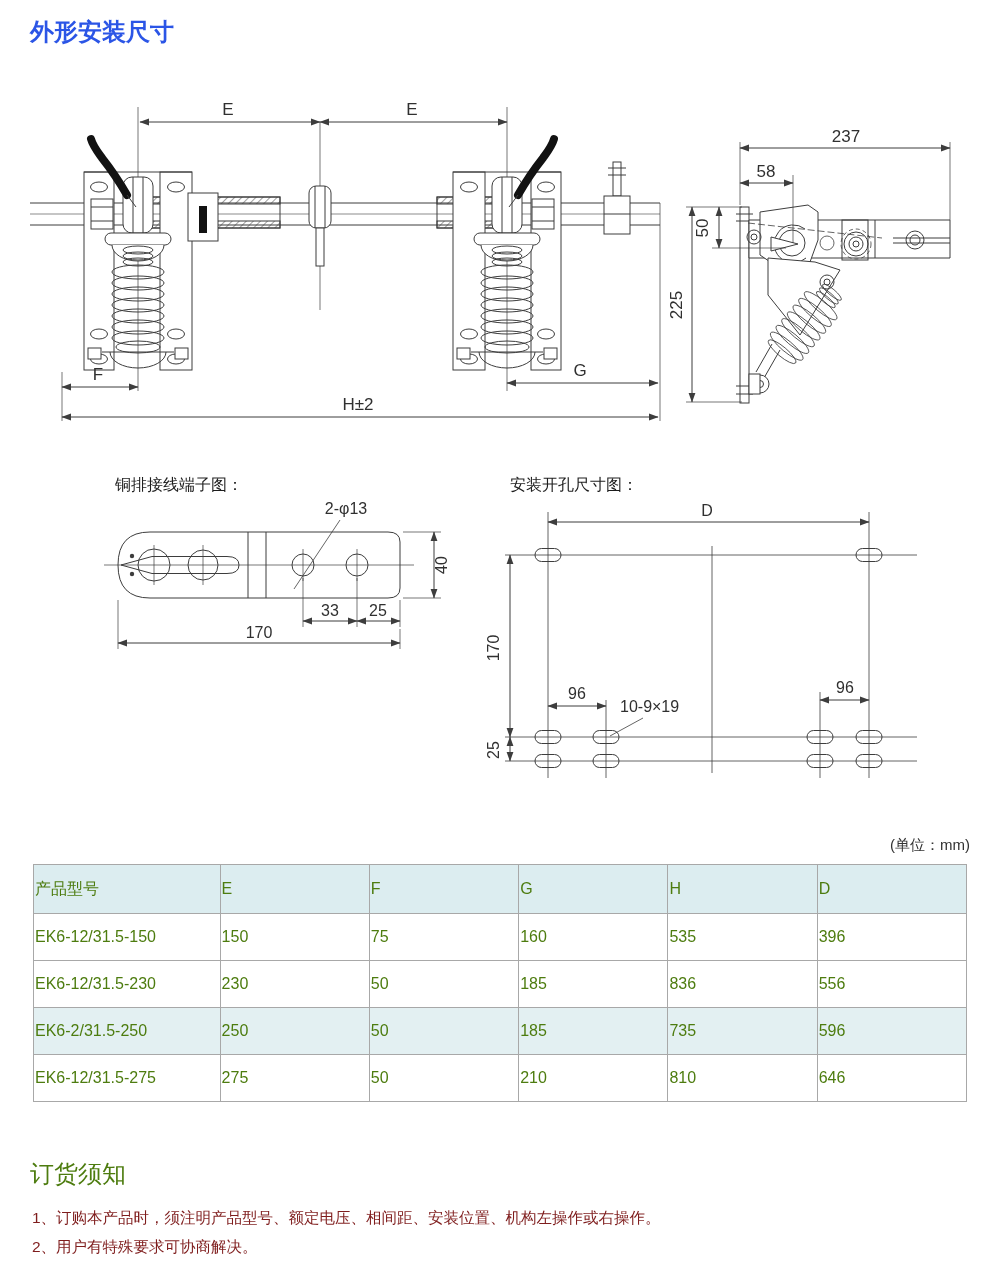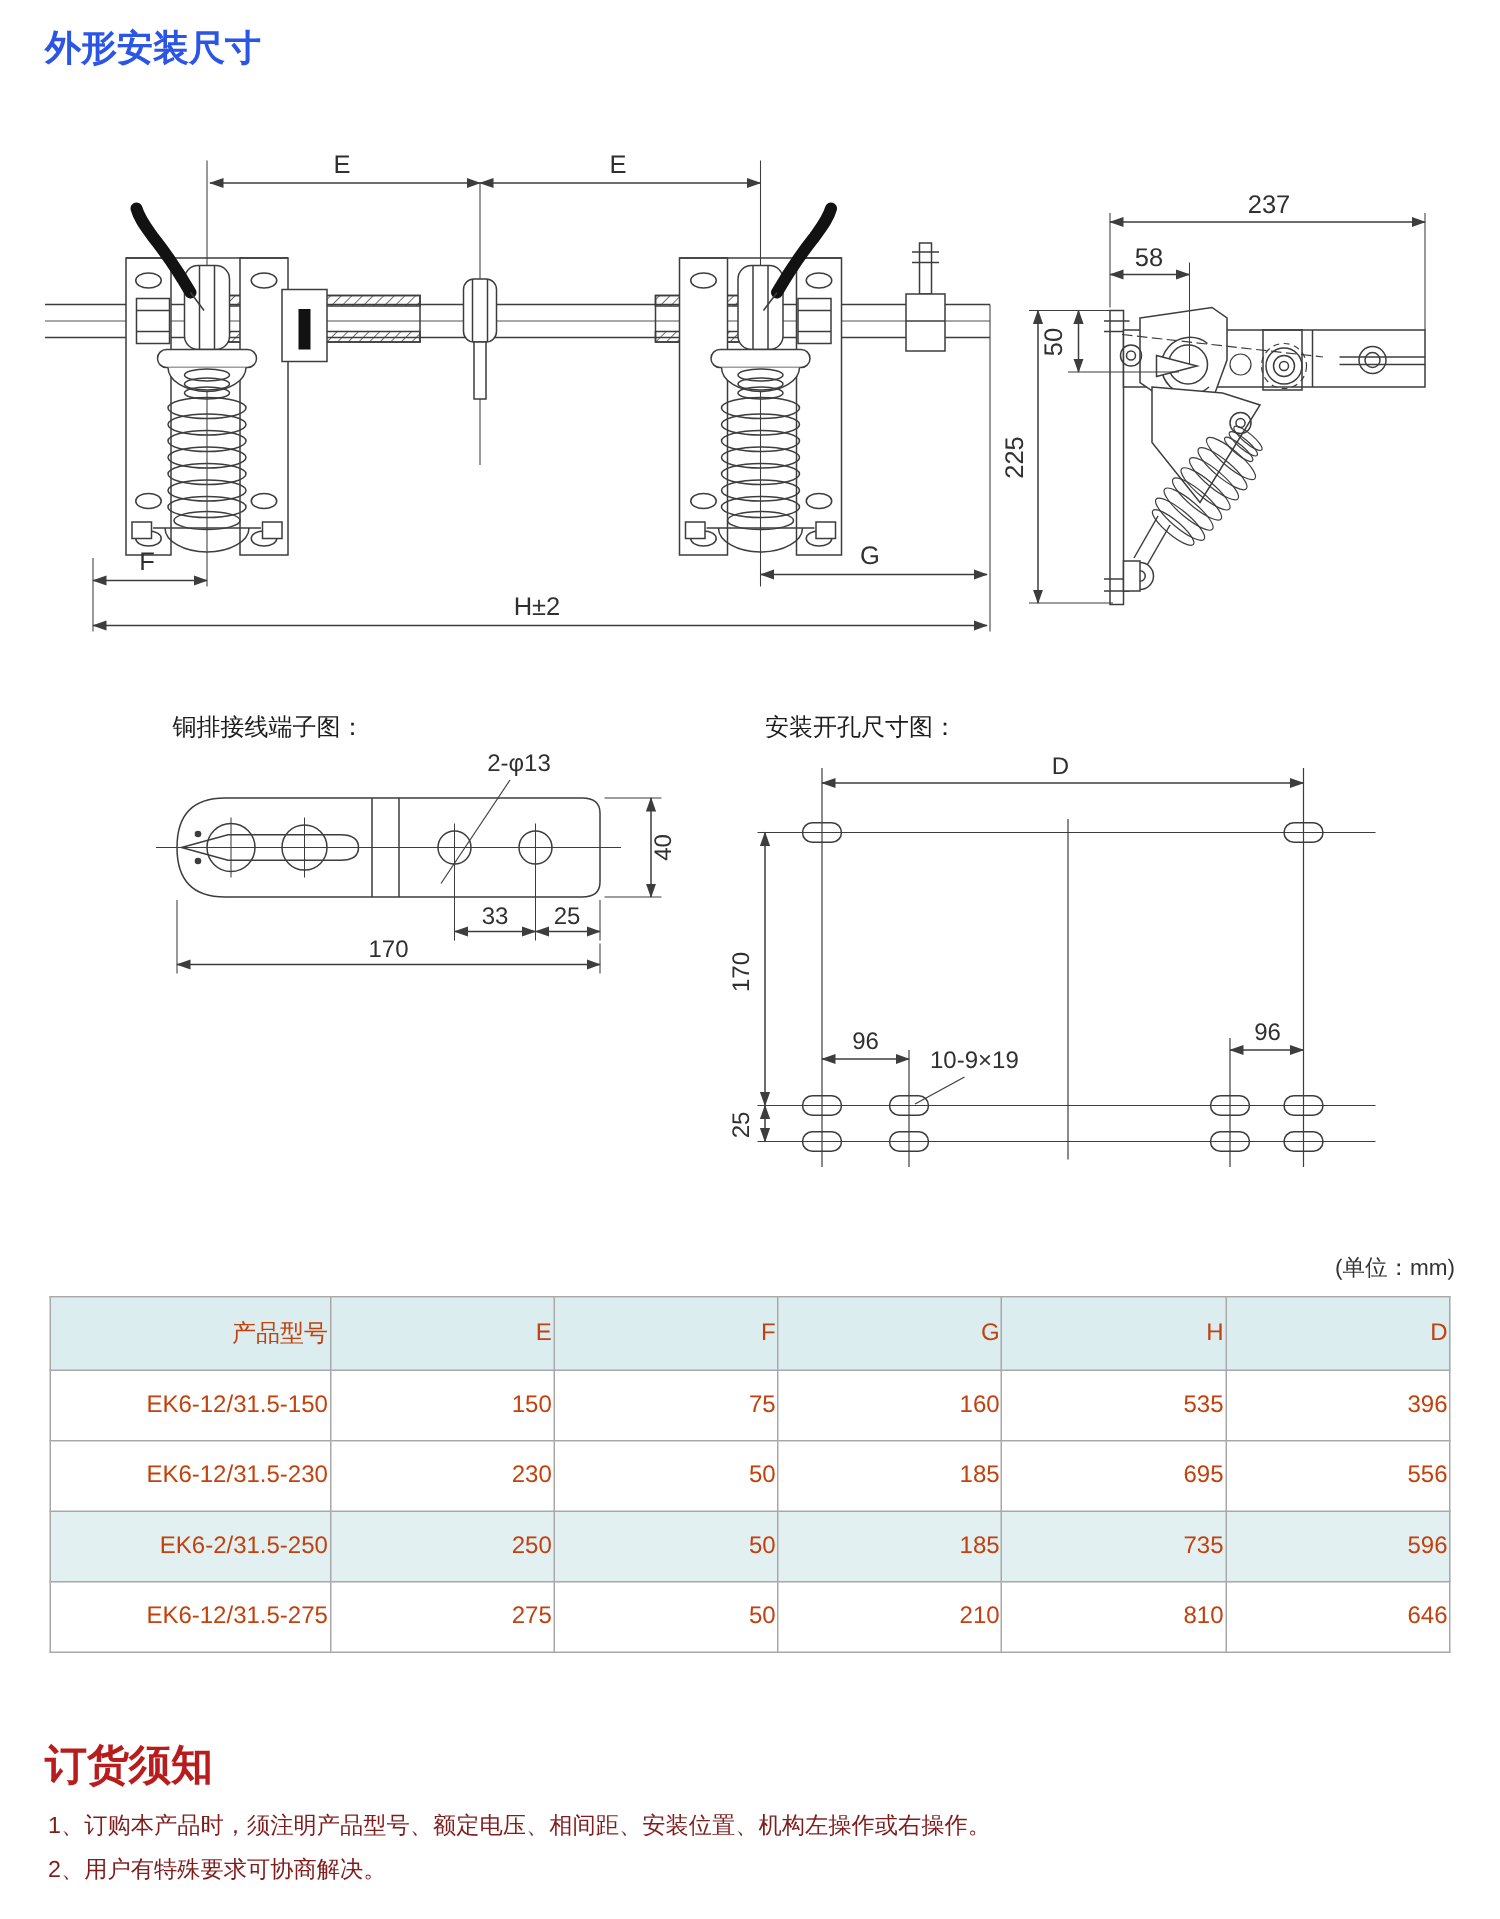--- a/index.html
+++ b/index.html
@@ -5,26 +5,26 @@
   html,body{margin:0;padding:0;background:#ffffff;}
   .page{position:relative;width:972px;height:1279px;background:#fff;overflow:hidden;
         font-family:"Liberation Sans",sans-serif;color:#2a2a2a;padding-left:35px;}
   .page-title{position:absolute;left:30px;top:16px;font-size:24px;font-weight:bold;color:#2b55e6;}
   .drawings{position:absolute;left:0;top:0;}
   .dt{font-family:"Liberation Sans",sans-serif;font-size:17px;fill:#303030;}
   .dts{font-family:"Liberation Sans",sans-serif;font-size:16px;fill:#303030;}
   .cjk{font-family:"Liberation Sans",sans-serif;font-size:16px;fill:#1c1c1c;}
   .unit-note{position:absolute;right:37px;top:836px;font-size:15px;color:#333;}
   table.spec{position:absolute;left:33px;top:864px;width:934px;border-collapse:collapse;table-layout:fixed;}
-  table.spec th,table.spec td{border:1px solid #a8a8a8;text-align:right;vertical-align:middle;
-        font-size:16px;font-weight:normal;color:#c2410c;}
+  table.spec th,table.spec td{border:1px solid #a8a8a8;text-align:left;vertical-align:middle;
+        font-size:16px;font-weight:normal;color:#4d7c0f;}
   table.spec th{height:46px;background:#dcedf0;}
   table.spec td{height:44px;background:#ffffff;}
   table.spec tr.alt td{background:#e3f0f2;}
-  .ordering-title{position:absolute;left:30px;top:1158px;font-size:28px;font-weight:bold;color:#b91c1c;}
+  .ordering-title{position:absolute;left:30px;top:1158px;font-size:24px;font-weight:normal;color:#4d7c0f;}
   .ordering-notes{position:absolute;left:32px;top:1203px;font-size:15.5px;color:#7f1d1d;line-height:29px;}
   .ordering-notes p{margin:0;}
 </style>
 </head>
 <body>
 
 <div class="page">
 
   <div class="page-title">外形安装尺寸</div>
 
@@ -295,21 +295,21 @@
         <td>75</td>
         <td>160</td>
         <td>535</td>
         <td>396</td>
       </tr>
       <tr>
         <td>EK6-12/31.5-230</td>
         <td>230</td>
         <td>50</td>
         <td>185</td>
-        <td>695</td>
+        <td>836</td>
         <td>556</td>
       </tr>
       <tr class="alt">
         <td>EK6-2/31.5-250</td>
         <td>250</td>
         <td>50</td>
         <td>185</td>
         <td>735</td>
         <td>596</td>
       </tr>

